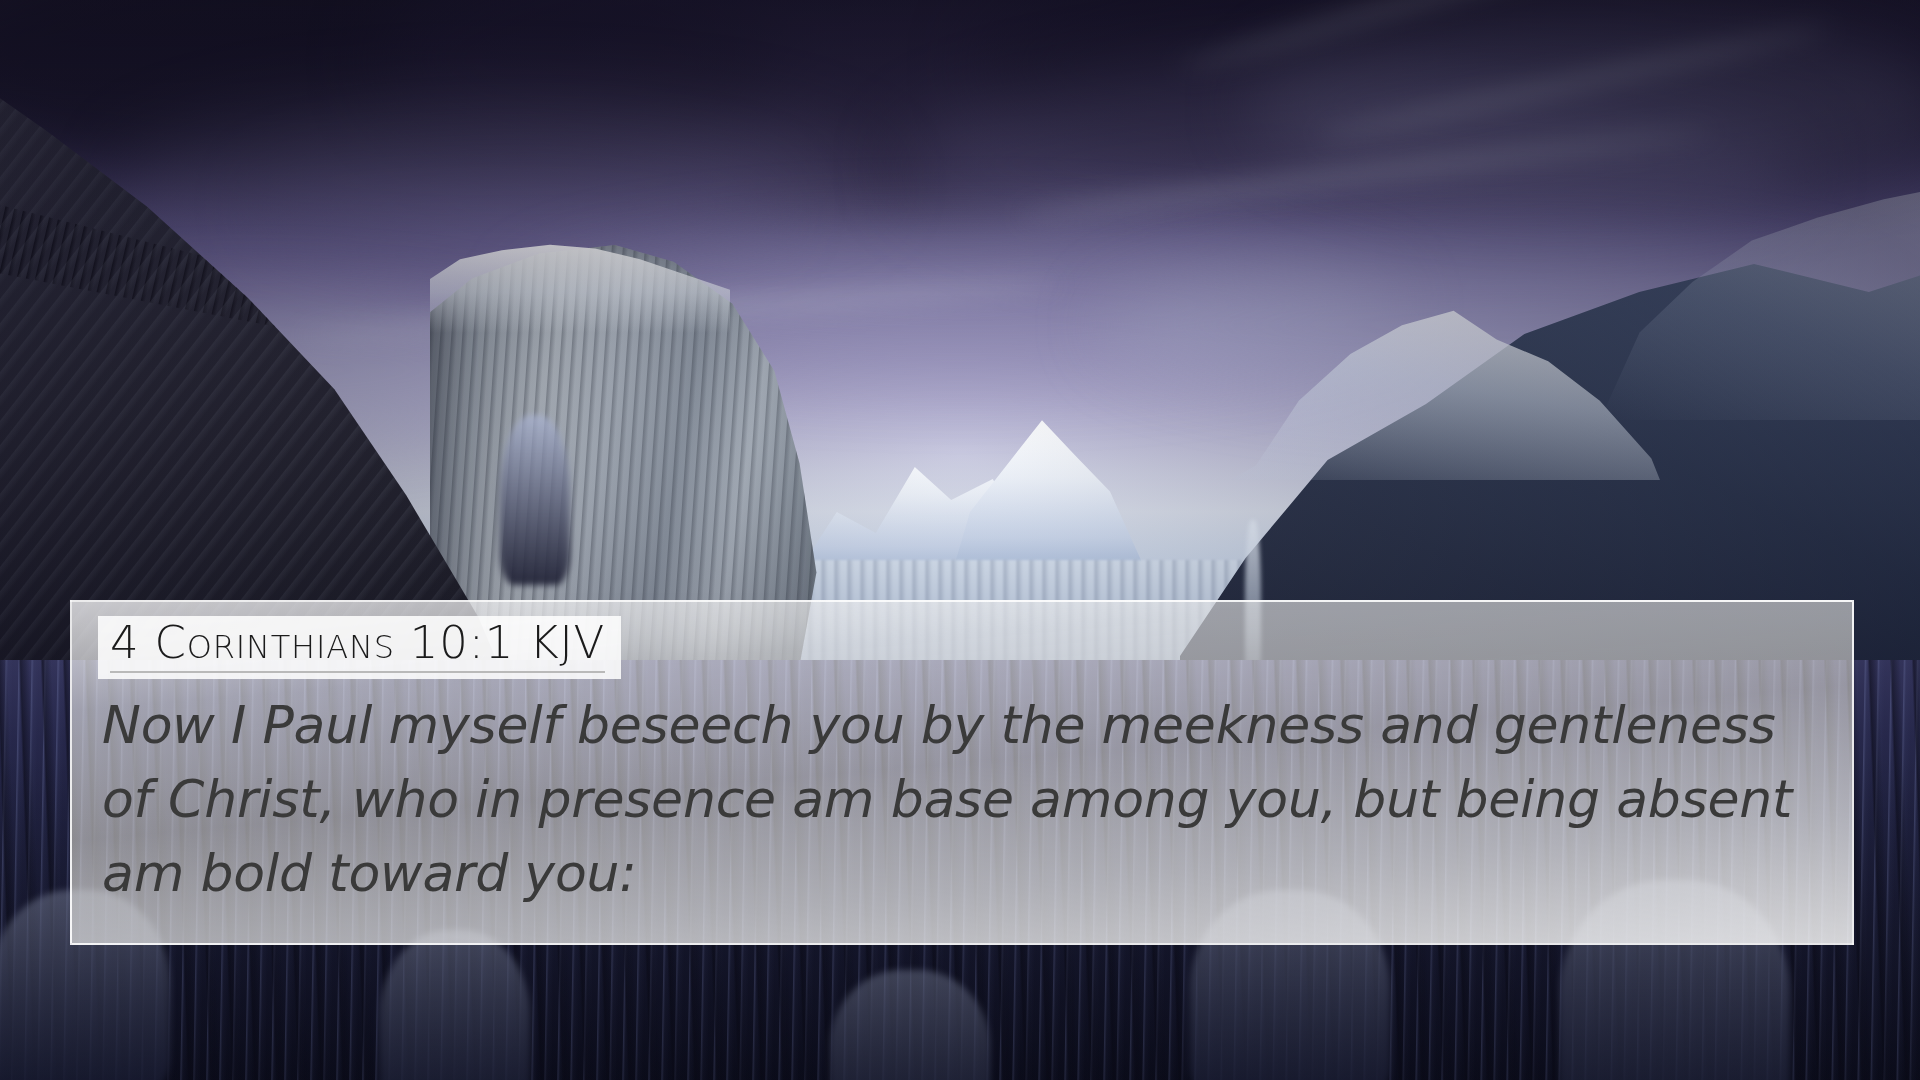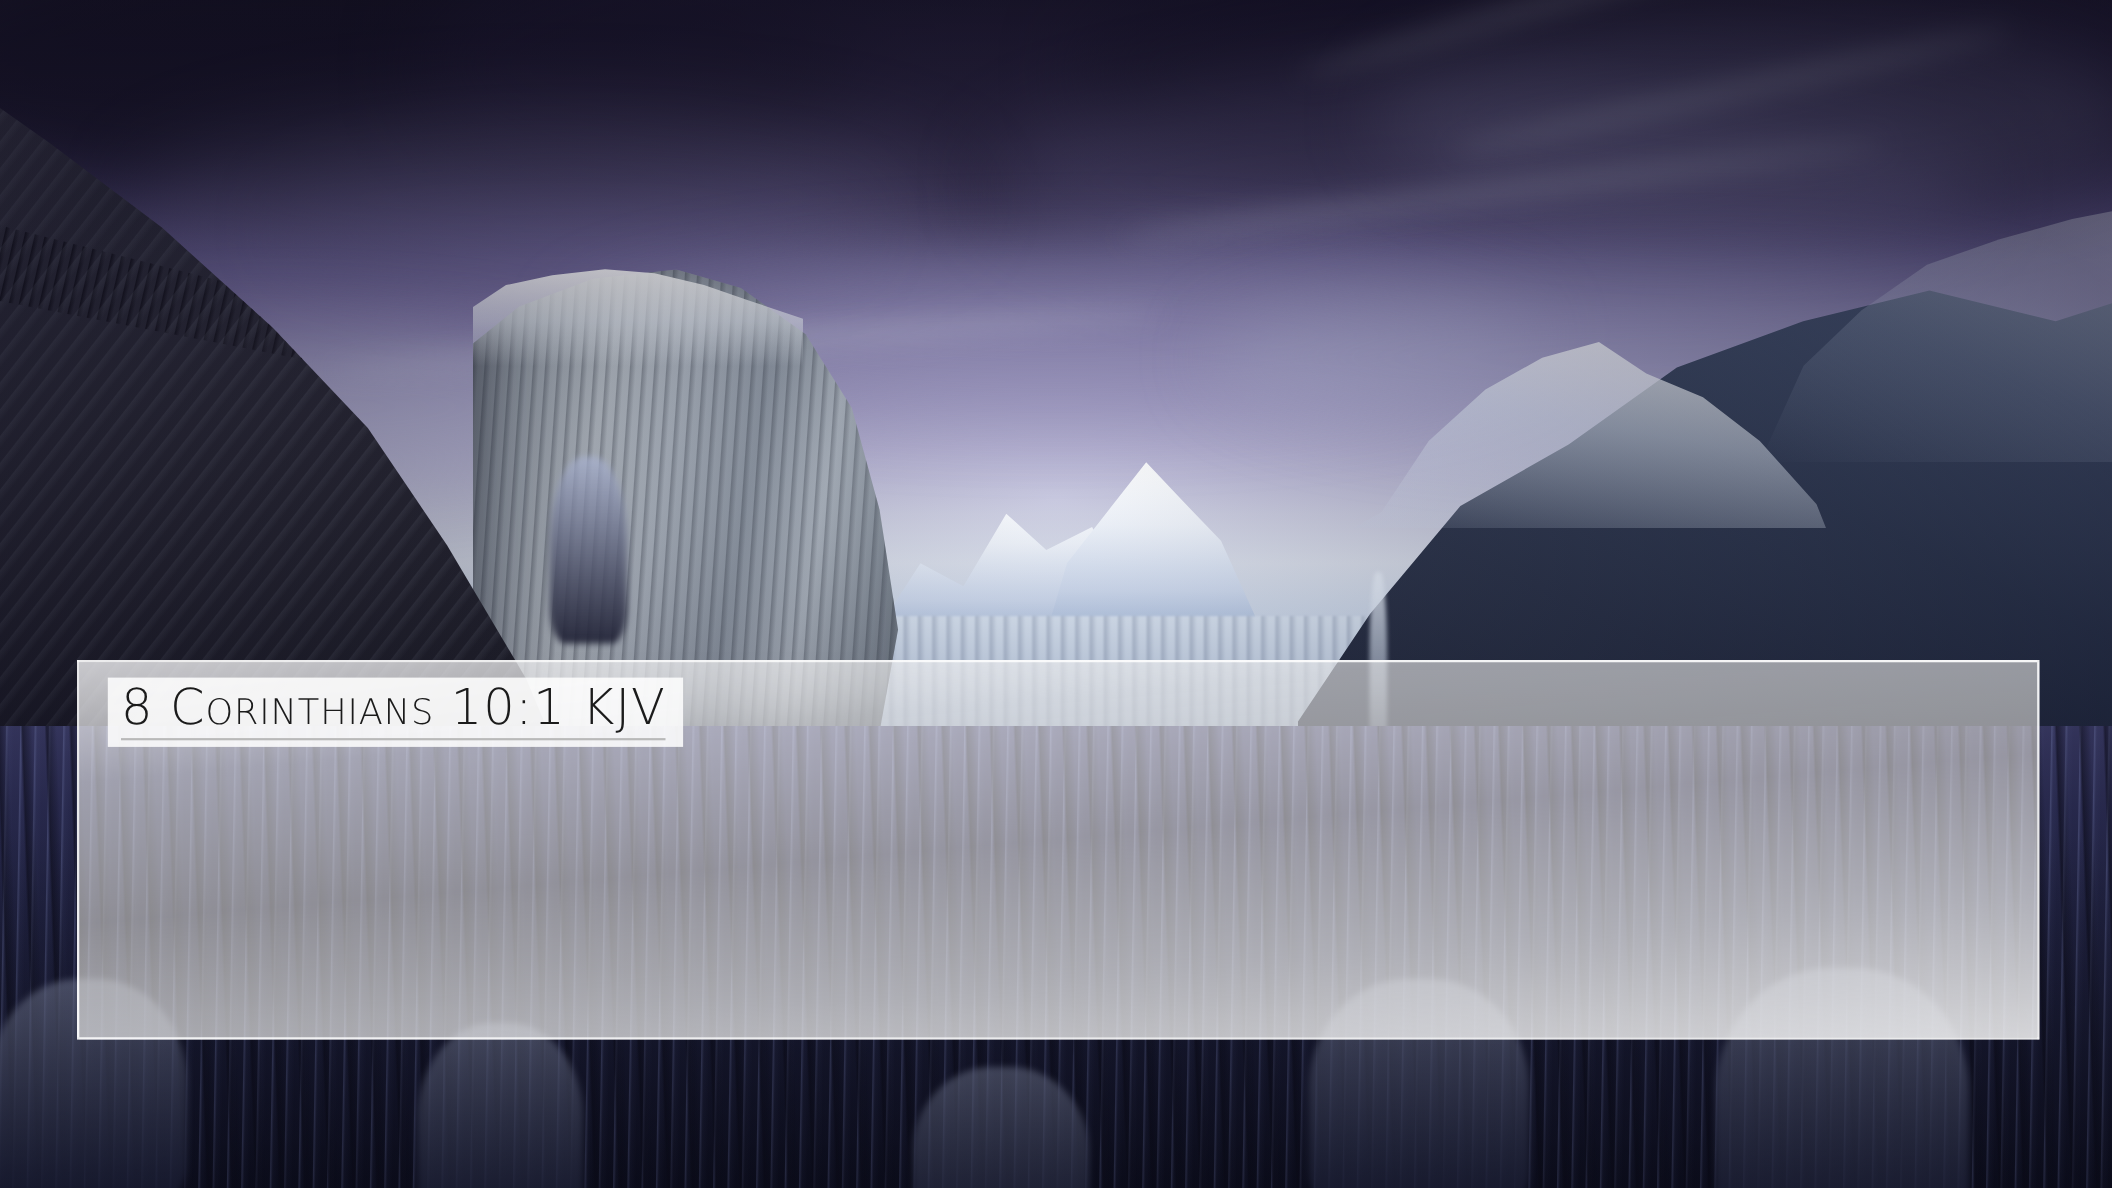--- a/index.html
+++ b/index.html
@@ -346,18 +346,19 @@
     <div class="treeclump" style="left:1560px; bottom:-50px; width:230px; height:250px;"></div>
     <div class="treeclump" style="left:830px;  bottom:-60px; width:160px; height:170px;"></div>
     <div class="treeclump" style="left:500px;  top:415px;    width:70px;  height:170px; background:linear-gradient(180deg,rgba(200,212,248,0.7),rgba(24,26,48,0.9));"></div>
 
     <div class="grade"></div>
   </div>
 
   <div class="verse-panel">
     <div class="verse-inner">
       <div class="verse-ref-wrap">
-        <span class="verse-ref">8 Corinthians 10:1 KJV</span>
+        <span class="verse-ref">4 Corinthians 10:1 KJV</span>
       </div>
+      <div class="verse-text">Now I Paul myself beseech you by the meekness and gentleness of Christ, who in presence am base among you, but being absent am bold toward you:</div>
     </div>
   </div>
 
 </div>
 
 </body></html>

